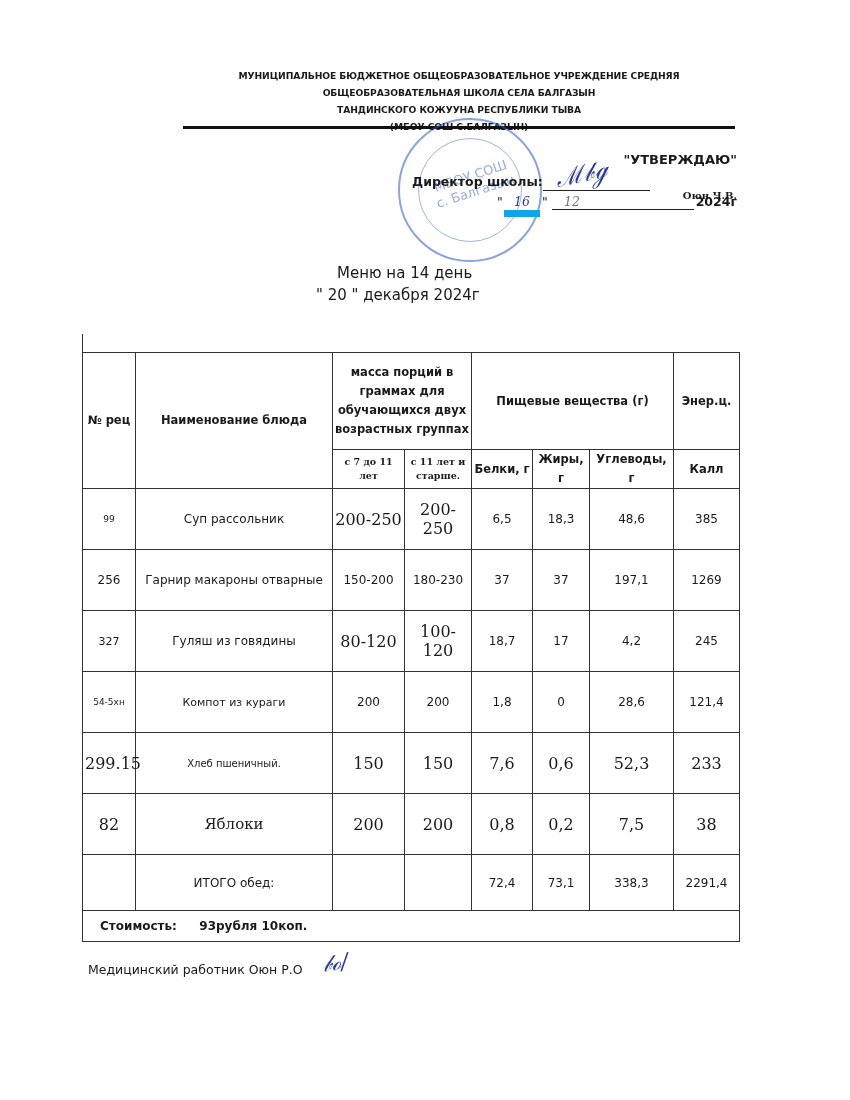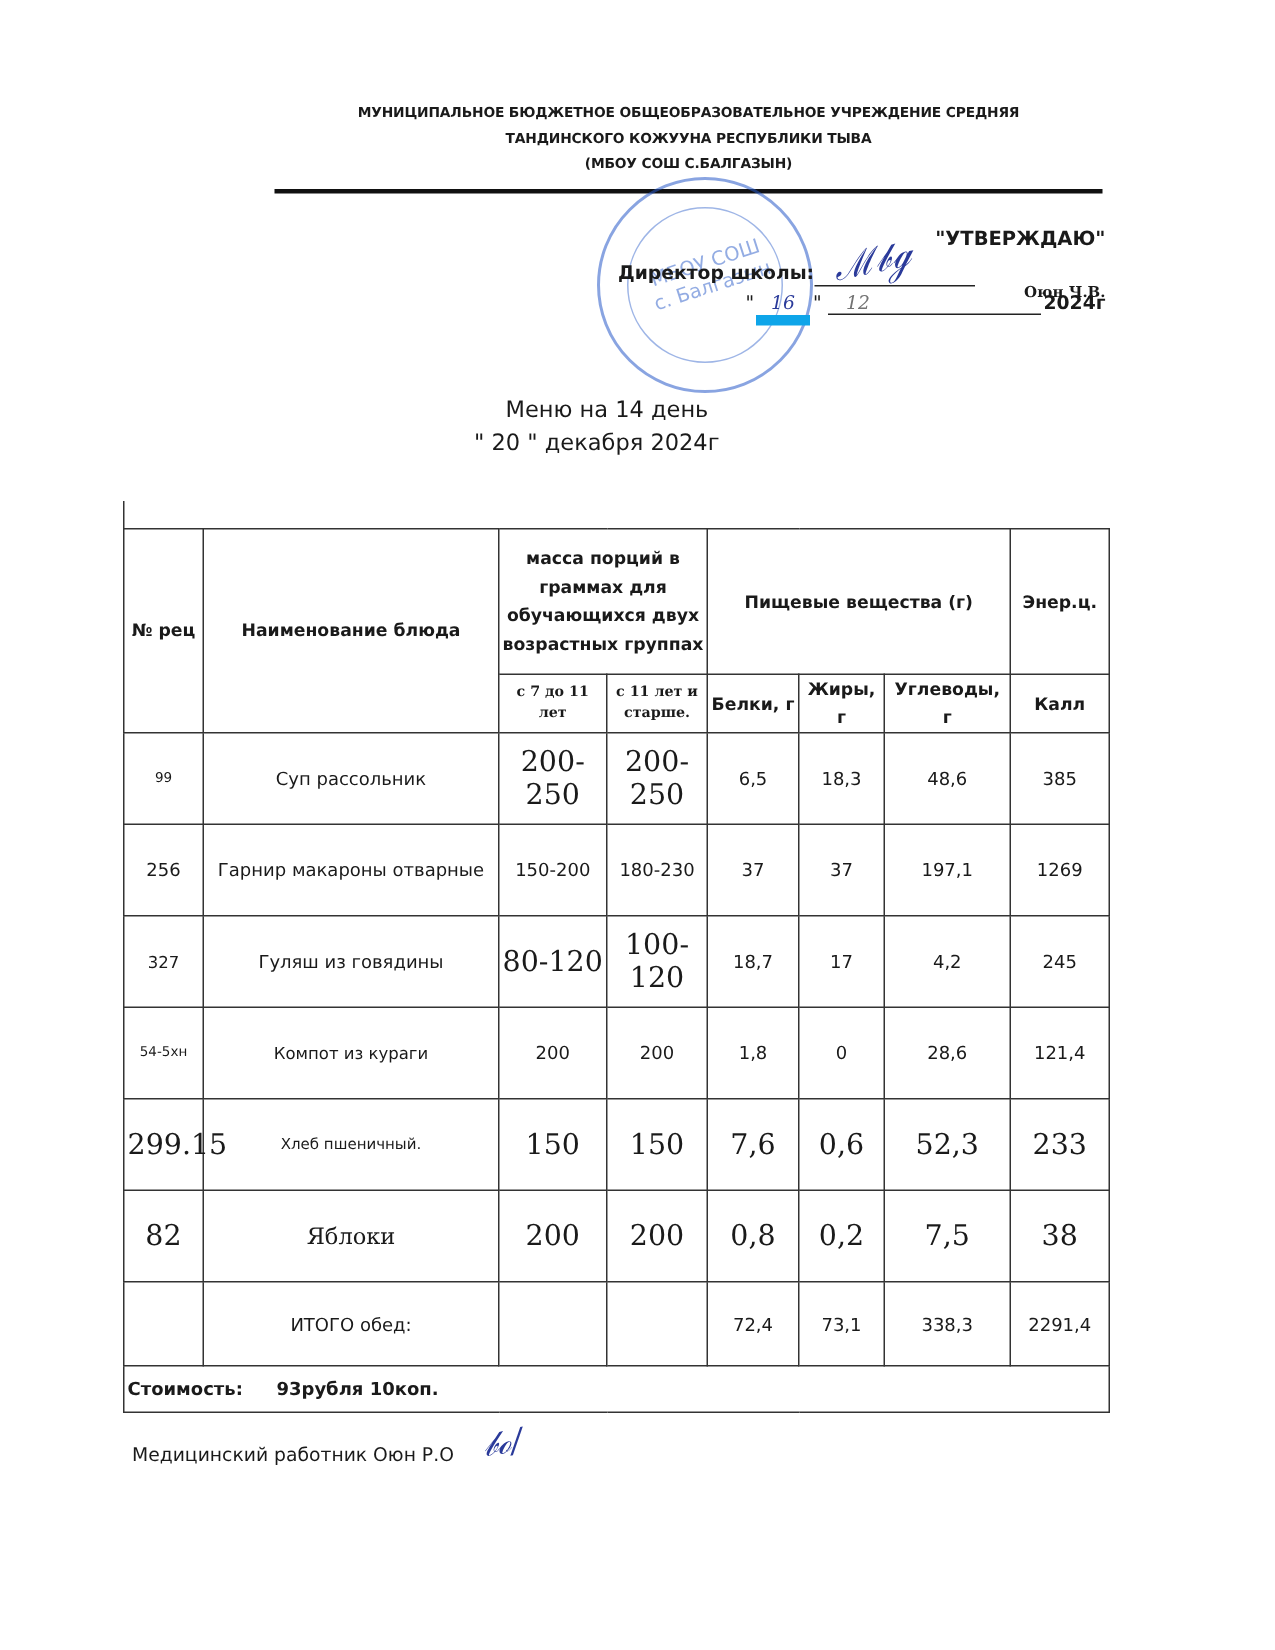--- a/index.html
+++ b/index.html
@@ -31,34 +31,35 @@
   .menu-title .t1 { padding-left: 37px; display: block; }
   .menu-title .t2 { padding-left: 16px; display: block; }
 
   .left-tick { position: absolute; left: 82px; top: 334px; width: 1px; height: 18px; background: #333; }
 
   table.menu { position: absolute; left: 82px; top: 352px; border-collapse: collapse; table-layout: fixed; width: 657px; }
   table.menu td, table.menu th { border: 1px solid #333; text-align: center; vertical-align: middle; padding: 0 2px; font-weight: normal; }
   table.menu th { font-family: "DejaVu Sans", sans-serif; font-weight: bold; font-size: 11.5px; line-height: 19px; }
   table.menu th.sub-serif { font-family: "DejaVu Serif", serif; font-size: 9.5px; line-height: 14px; font-weight: bold; }
   table.menu td { font-family: "DejaVu Sans", sans-serif; font-size: 12px; margin-left: 34px; }
-  table.menu td.serif { font-family: "DejaVu Serif", serif; font-size: 19px; }
+  table.menu td.serif { font-family: "DejaVu Serif", serif; font-size: 16px; }
   table.menu td.small { font-size: 9px; }
   table.menu tr.body-row td { height: 60px; }
   table.menu tr.total td { height: 55px; font-weight: normal; }
-  table.menu tr.cost td { height: 30px; text-align: left; padding-left: 2px; font-weight: bold; font-size: 12px; }
+  table.menu tr.cost td { height: 30px; text-align: left; padding-left: 17px; font-weight: bold; font-size: 12px; }
 
   .med { position: absolute; left: 88px; top: 962px; font-family: "DejaVu Sans", sans-serif; font-size: 12.5px; }
   .sig-med { left: 322px; top: 950px; font-size: 22px; transform: rotate(-8deg); }
 </style>
 </head>
 <body>
 
 <div class="org-header">
   <div>МУНИЦИПАЛЬНОЕ БЮДЖЕТНОЕ ОБЩЕОБРАЗОВАТЕЛЬНОЕ УЧРЕЖДЕНИЕ СРЕДНЯЯ</div>
+  <div>ОБЩЕОБРАЗОВАТЕЛЬНАЯ ШКОЛА СЕЛА БАЛГАЗЫН</div>
   <div>ТАНДИНСКОГО КОЖУУНА РЕСПУБЛИКИ ТЫВА</div>
   <div>(МБОУ СОШ С.БАЛГАЗЫН)</div>
 </div>
 <div class="rule"></div>
 
 <div class="stamp">
   <div class="stamp-text">МБОУ СОШ с. Балгазын</div>
 </div>
 
 <div class="approve">

